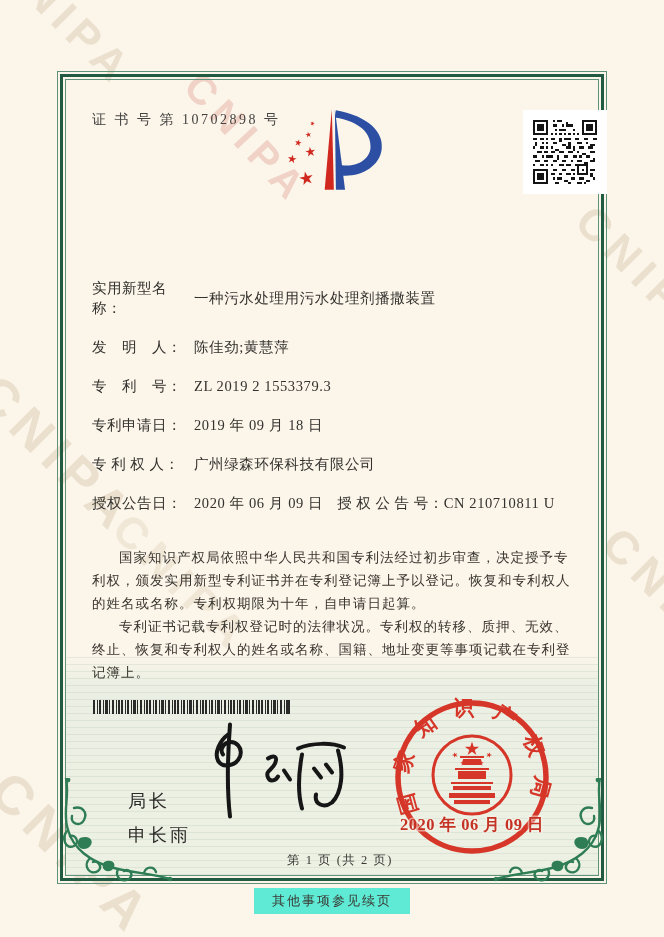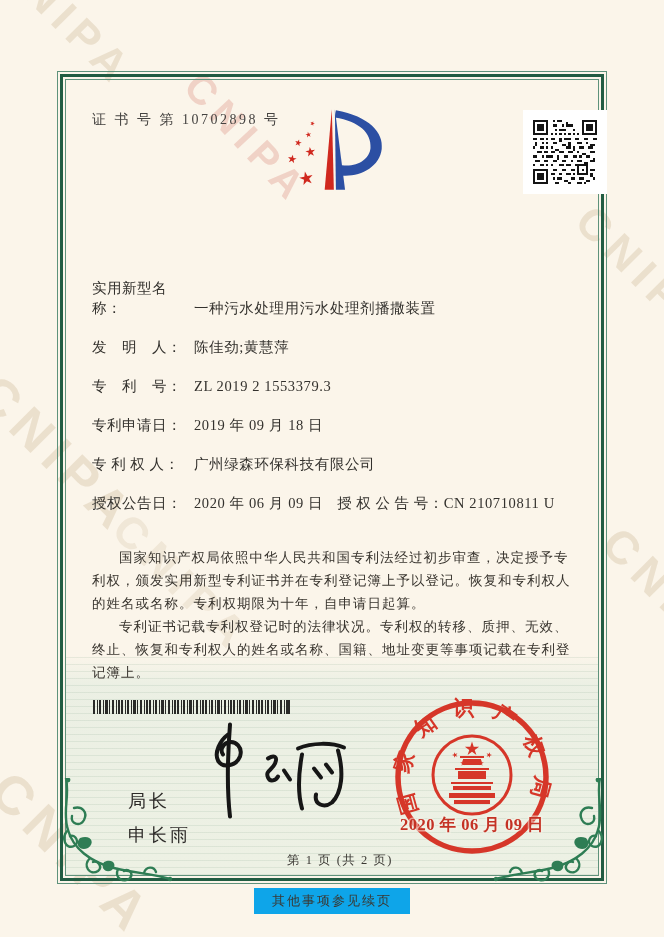--- a/index.html
+++ b/index.html
@@ -34,21 +34,21 @@
   .logo{position:absolute;left:286px;top:106px;width:112px;height:90px;z-index:3;}
 
   .qr-wrap{position:absolute;left:523px;top:110px;width:84px;height:84px;background:#fff;
     display:flex;align-items:center;justify-content:center;z-index:3;}
   .qr-wrap svg{width:64px;height:64px;}
 
   .title{position:absolute;left:0;right:0;top:198px;text-align:center;
     font-weight:700;font-size:34px;letter-spacing:7px;text-indent:7px;color:#17140f;z-index:3;}
 
   .fields{position:absolute;left:92px;top:278px;width:485px;z-index:3;font-size:14.5px;color:#33312d;}
-  .frow{display:flex;align-items:flex-end;line-height:20px;margin-bottom:19px;}
+  .frow{display:flex;align-items:center;line-height:20px;margin-bottom:19px;}
   .flabel{flex:none;width:102px;letter-spacing:.5px;}
   .fvalue{letter-spacing:.6px;white-space:pre-line;max-width:382px;}
   .frow-addr{margin-bottom:5px;}
   .flabel2{width:auto;margin-left:14px;flex:none;}
 
   .paras{position:absolute;left:92px;top:546px;width:483px;z-index:3;
     font-size:13.5px;line-height:23px;letter-spacing:1px;color:#38342e;}
   .paras p{text-indent:2em;}
 
   .barcode{position:absolute;left:93px;top:700px;width:197px;height:14px;z-index:3;}
@@ -68,21 +68,21 @@
     paint-order:stroke;stroke:rgba(247,243,232,.55);stroke-width:3px;font-family:"Liberation Serif",serif;}
 
   .ornament{position:absolute;width:112px;height:106px;z-index:3;}
   .orn-left{left:60px;top:778px;}
   .orn-right{right:58px;top:778px;transform:scaleX(-1);}
 
   .page-indicator{position:absolute;left:16px;right:0;top:852px;text-align:center;
     font-size:12.5px;letter-spacing:1.5px;color:#3a3833;z-index:6;}
 
   .footer-note{position:absolute;left:50%;top:888px;transform:translateX(-50%);
-    background:#0ea5e9;padding:4px 18px;font-size:13px;letter-spacing:2px;color:#3a3833;z-index:3;}
+    background:#5eead4;padding:4px 18px;font-size:13px;letter-spacing:2px;color:#3a3833;z-index:3;}
 </style>
 </head>
 <body>
 
 <div class="page">
 
   <div class="wm wm1">CNIPA</div>
   <div class="wm wm2">CNIPA</div>
   <div class="wm wm3">CNIPA</div>
   <div class="wm wm4">CNIPA</div>

